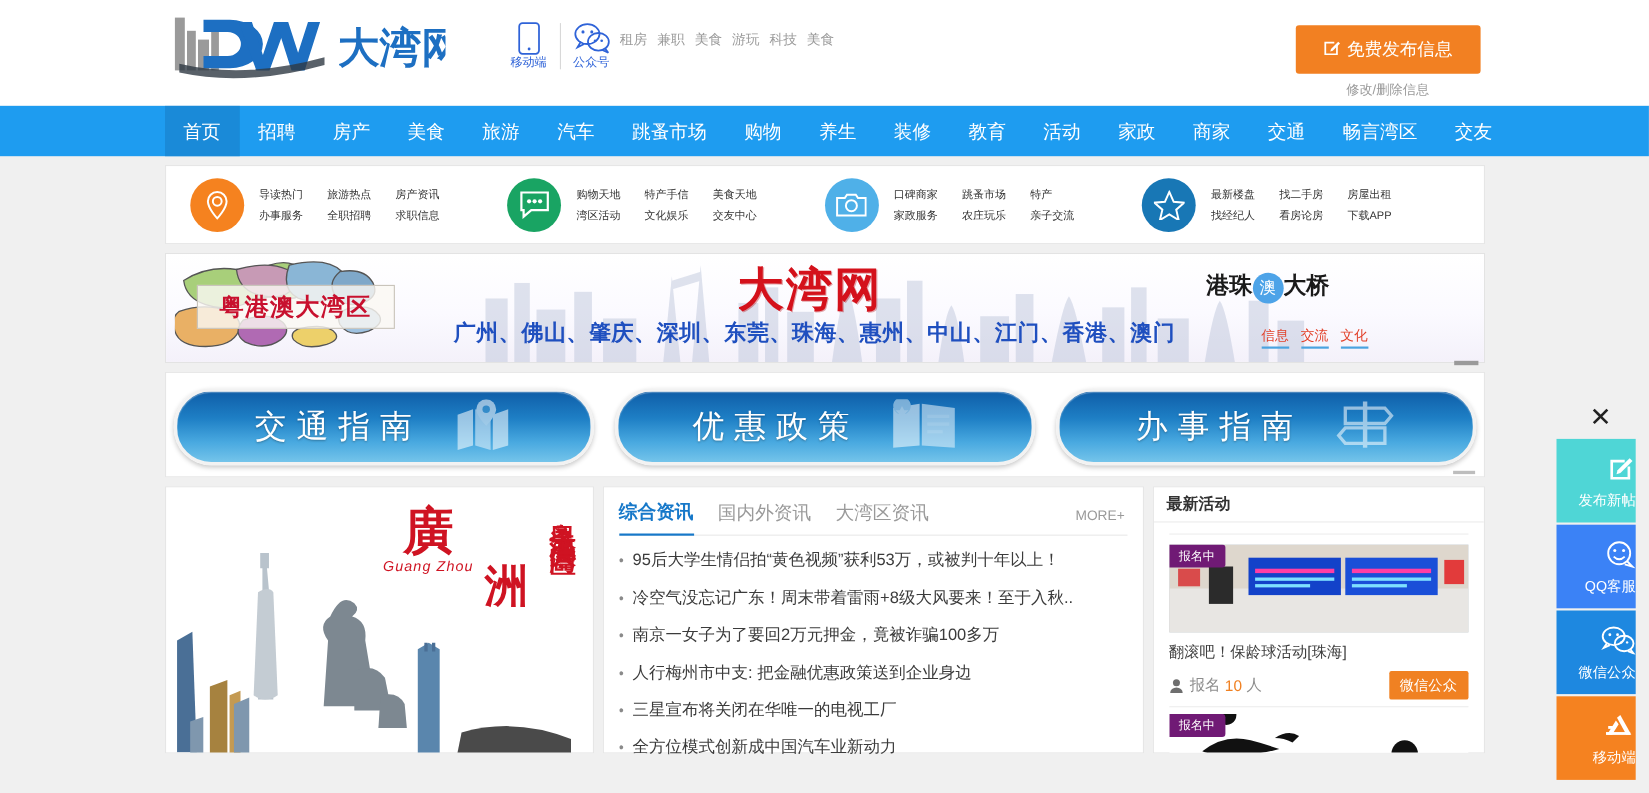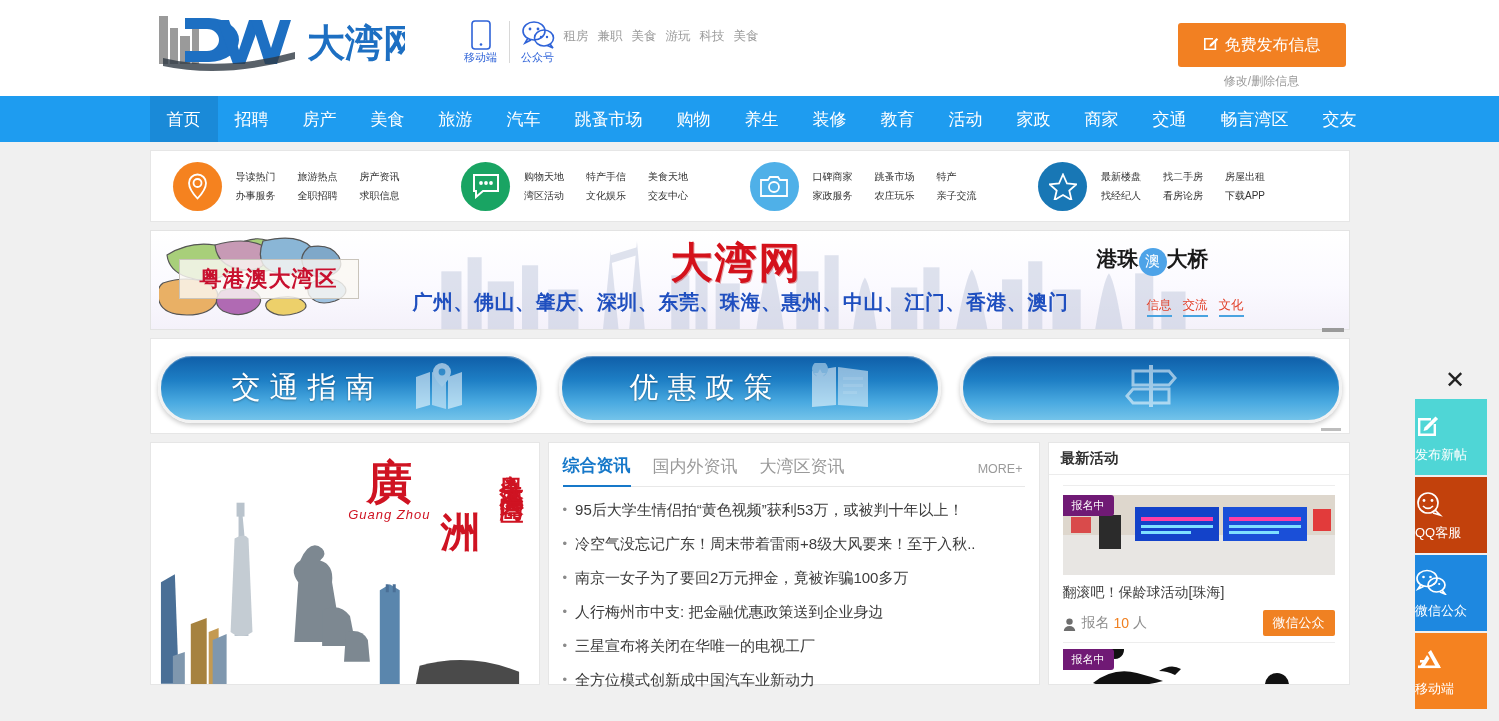--- a/index.html
+++ b/index.html
@@ -186,21 +186,21 @@
     padding: 4px 10px; border-radius:2px; cursor:pointer; font-family:"Liberation Sans", sans-serif;
   }
   .act-card2 { padding: 6px 14px 0; }
   .act-thumb2 { position:relative; height:42px; overflow:hidden; background:#fff; margin-top:6px; }
 
   
   .floatbar { position:absolute; right:4px; top:368px; width:80px; }
   .fb-close { text-align:center; font-size:24px; color:#222; cursor:pointer; line-height:24px; margin-bottom:7px; }
   .fb-item {
     width:72px; height:76px; margin-bottom:2px; color:#fff; display:flex; flex-direction:column;
-    align-items:flex-start; justify-content:center; gap:5px; cursor:pointer; font-size:13px;
+    align-items:flex-end; justify-content:center; gap:5px; cursor:pointer; font-size:13px;
   }
   .fb-icon { height:30px; display:flex; align-items:center; }
 </style>
 </head>
 <body>
 
 <div class="page">
 
   <div class="header">
     <div class="header-inner">
@@ -453,20 +453,21 @@
             <g fill="#fff">
                 <rect x="33" y="14" width="20" height="3"></rect>
                 <rect x="33" y="21" width="20" height="3"></rect>
                 <rect x="33" y="28" width="14" height="3"></rect>
               </g>
           </svg>
         </span>
       </div>
 
       <div class="bigbtn">
+        <span class="label">办事指南</span>
         <span class="bicon">
           <svg width="56" height="46" viewBox="0 0 56 46">
             <rect x="26" y="2" width="4" height="42" fill="#fff"></rect>
             <path d="M10 8 L46 8 L52 15 L46 22 L10 22 z" fill="none" stroke="#fff" stroke-width="3"></path>
             <path d="M46 26 L10 26 L4 33 L10 40 L46 40 z" fill="none" stroke="#fff" stroke-width="3"></path>
           </svg>
         </span>
       </div>
 
     </div>
@@ -611,21 +612,21 @@
     <div id="fb-items">
         <div class="fb-item" style="background: rgb(79, 214, 214);">
           <span class="fb-icon">
             <svg width="26" height="26" viewBox="0 0 26 26">
               <path d="M3 5 h13 v2.4 H5.4 v13.2 H18.6 V11 H21 v12 H3z" fill="#fff"></path>
               <path d="M9.5 14.5 L20.5 3.5 l2.6 2.6 L12.1 17.1 l-3.6 1z" fill="#fff"></path>
             </svg>
           </span>
           <span>发布新帖</span>
         </div>
-        <div class="fb-item" style="background: #c2410c;">
+        <div class="fb-item" style="background: #3b82f6;">
           <span class="fb-icon">
             <svg width="28" height="26" viewBox="0 0 28 26">
               <circle cx="13" cy="12" r="10" fill="none" stroke="#fff" stroke-width="1.7"></circle>
               <path d="M20 19 l5 5 l-7 -2" fill="none" stroke="#fff" stroke-width="1.7"></path>
               <circle cx="9" cy="9.5" r="1.4" fill="#fff"></circle>
               <circle cx="17" cy="9.5" r="1.4" fill="#fff"></circle>
               <path d="M8 15 q5 5 10 0" fill="none" stroke="#fff" stroke-width="1.7"></path>
             </svg>
           </span>
           <span>QQ客服</span>

